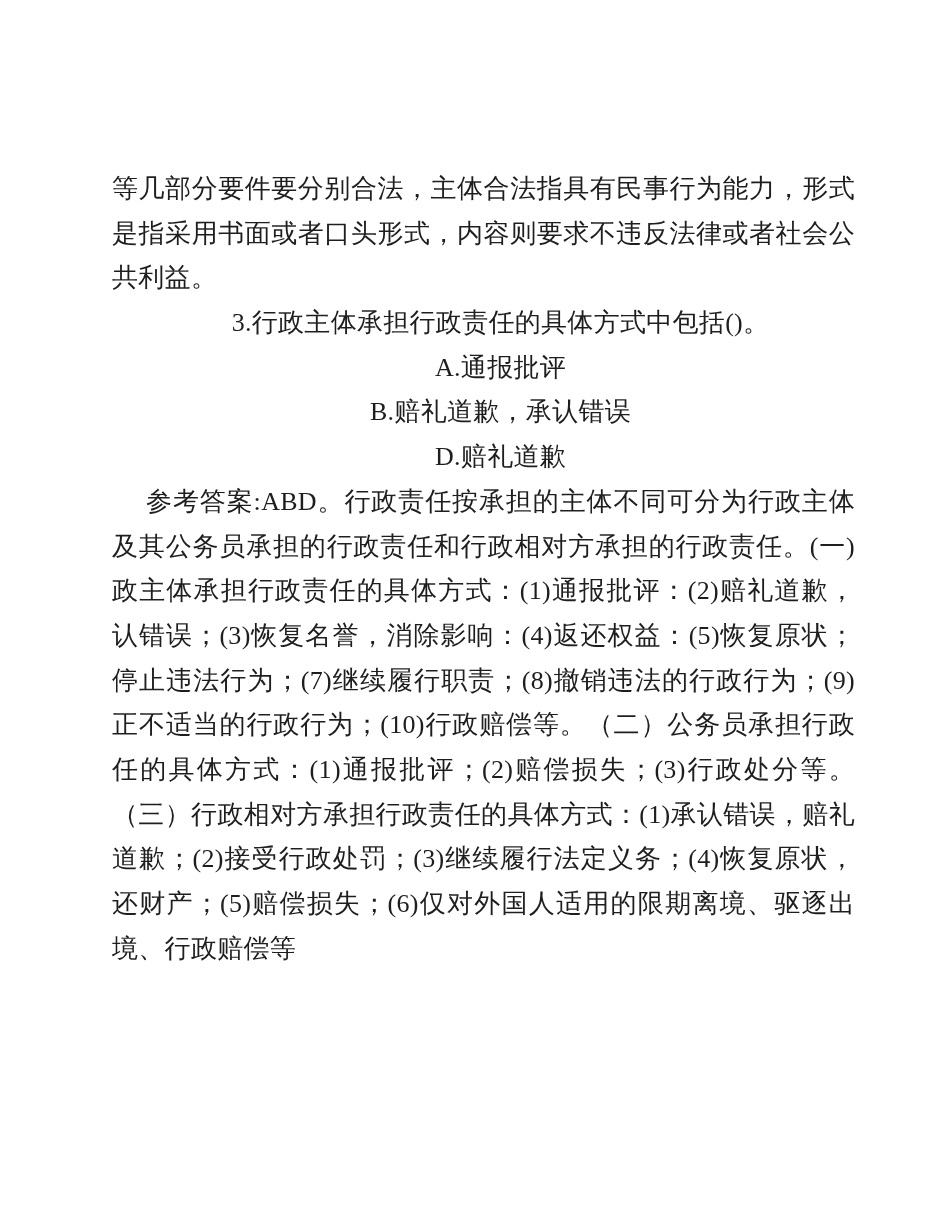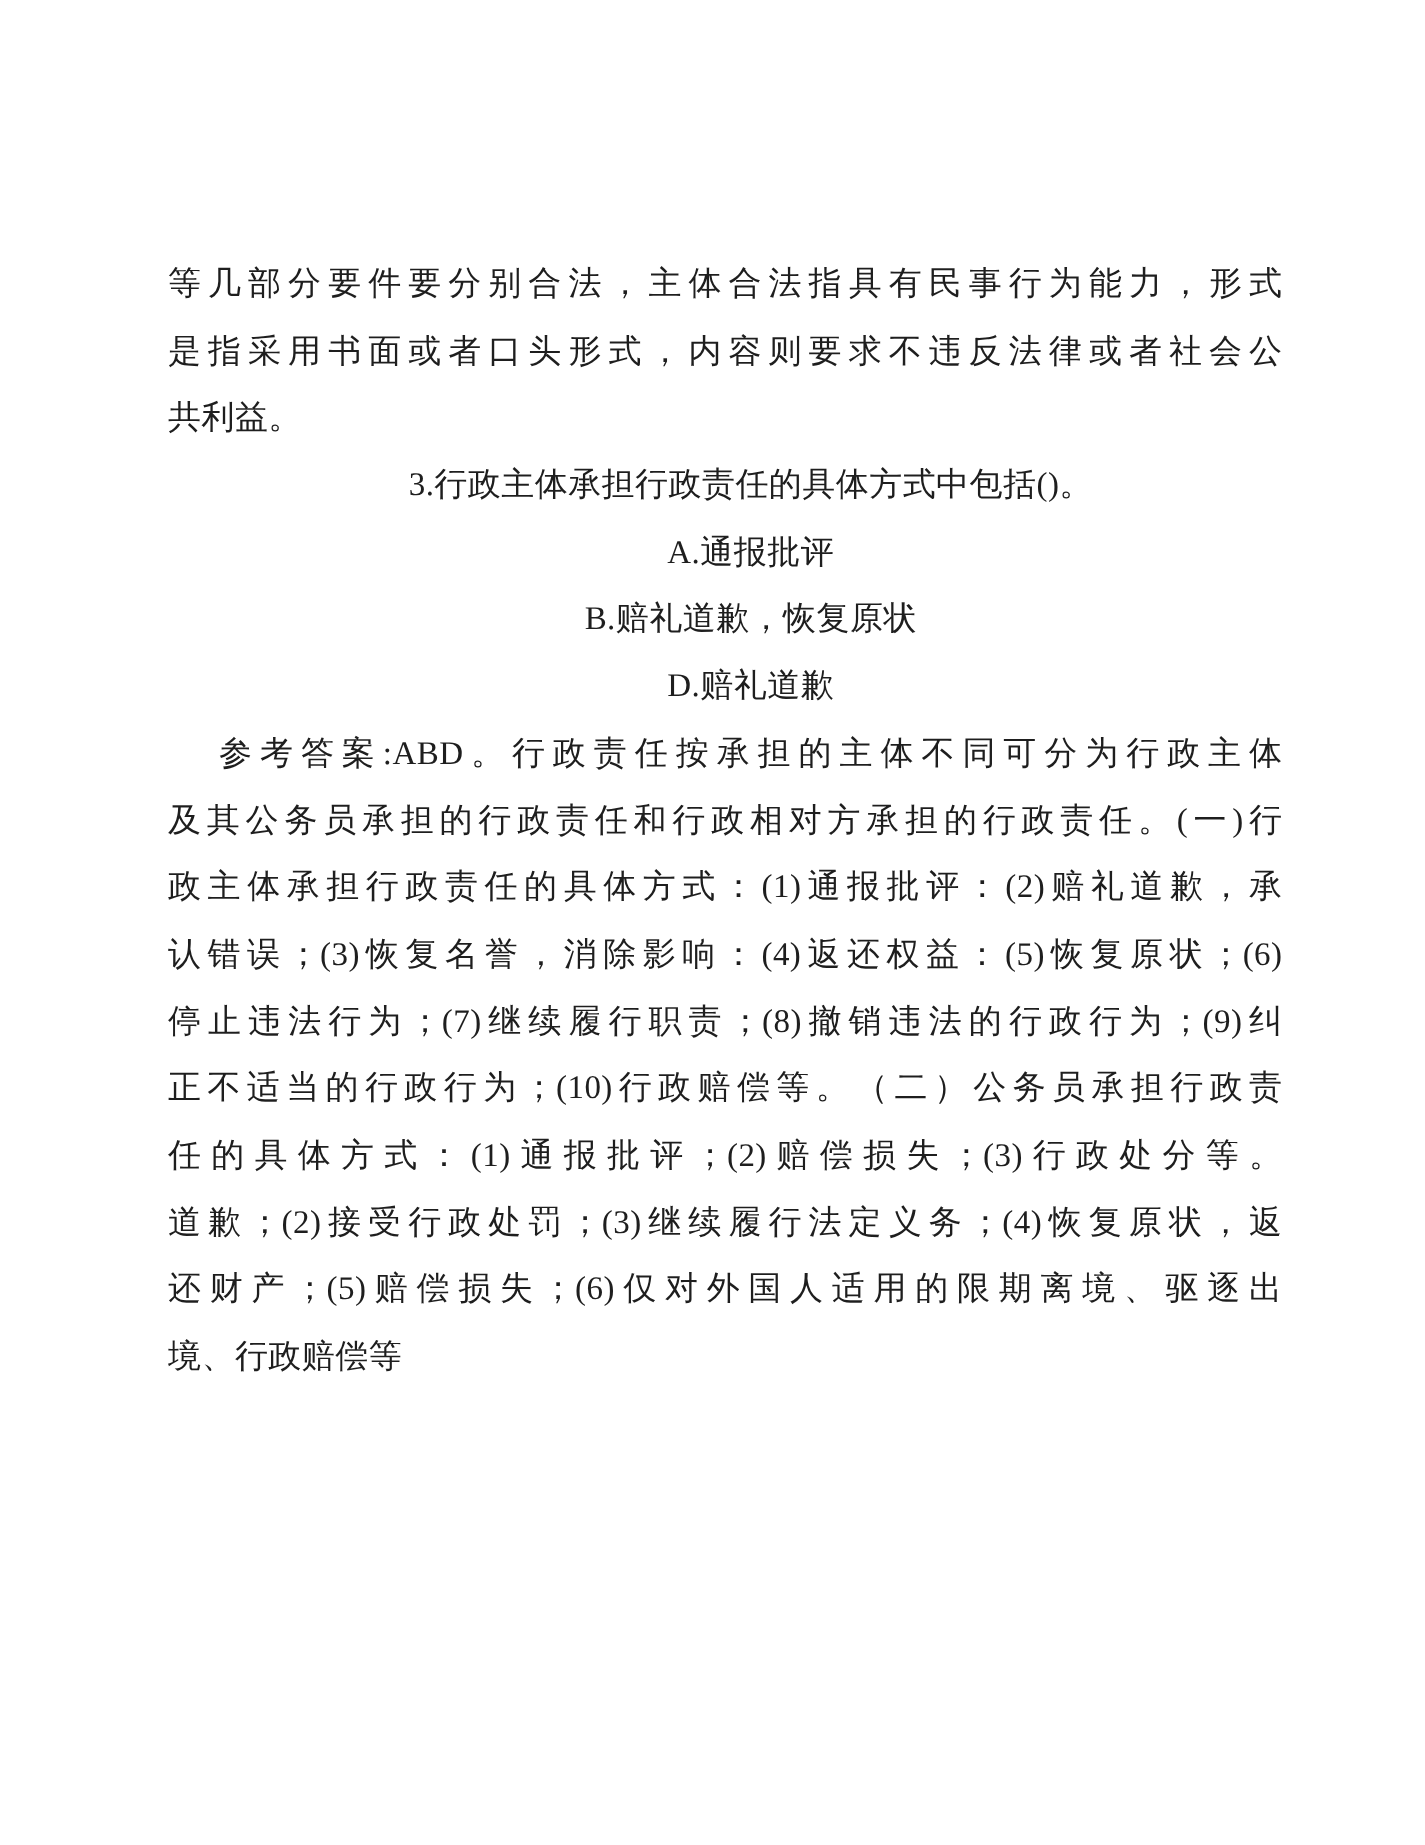--- a/index.html
+++ b/index.html
@@ -14,21 +14,21 @@
   }
   .page {
     position: relative;
     width: 950px;
     height: 1230px;
     box-sizing: border-box;
     padding: 167px 95px 17px 112px;
     background: #ffffff;
     color: #1e1e1e;
     font-family: "Liberation Serif", "DejaVu Serif", serif;
-    font-size: 22px;
+    font-size: 26px;
     font-weight: 400;
   }
   .line {
     height: 44.7px;
     line-height: 44.7px;
     overflow: hidden;
     letter-spacing: 0.3px;
     white-space: normal;
   }
   
@@ -45,25 +45,26 @@
 </style>
 </head>
 <body>
 
 <div class="page">
   <div class="line j">等几部分要件要分别合法，主体合法指具有民事行为能力，形式</div>
   <div class="line j">是指采用书面或者口头形式，内容则要求不违反法律或者社会公</div>
   <div class="line">共利益。</div>
   <div class="line ind">3.行政主体承担行政责任的具体方式中包括()。</div>
   <div class="line ind">A.通报批评</div>
-  <div class="line ind">B.赔礼道歉，恢复原状</div>
+  <div class="line ind">B.赔礼道歉，承认错误</div>
   <div class="line ind">D.赔礼道歉</div>
   <div class="line ind j">参考答案:ABD。行政责任按承担的主体不同可分为行政主体</div>
   <div class="line j">及其公务员承担的行政责任和行政相对方承担的行政责任。(一)行</div>
   <div class="line j">政主体承担行政责任的具体方式：(1)通报批评：(2)赔礼道歉，承</div>
   <div class="line j">认错误；(3)恢复名誉，消除影响：(4)返还权益：(5)恢复原状；(6)</div>
   <div class="line j">停止违法行为；(7)继续履行职责；(8)撤销违法的行政行为；(9)纠</div>
   <div class="line j">正不适当的行政行为；(10)行政赔偿等。（二）公务员承担行政责</div>
   <div class="line j">任的具体方式：(1)通报批评；(2)赔偿损失；(3)行政处分等。</div>
+  <div class="line j">（三）行政相对方承担行政责任的具体方式：(1)承认错误，赔礼</div>
   <div class="line j">道歉；(2)接受行政处罚；(3)继续履行法定义务；(4)恢复原状，返</div>
   <div class="line j">还财产；(5)赔偿损失；(6)仅对外国人适用的限期离境、驱逐出</div>
   <div class="line">境、行政赔偿等</div>
 </div>
 
 </body></html>

